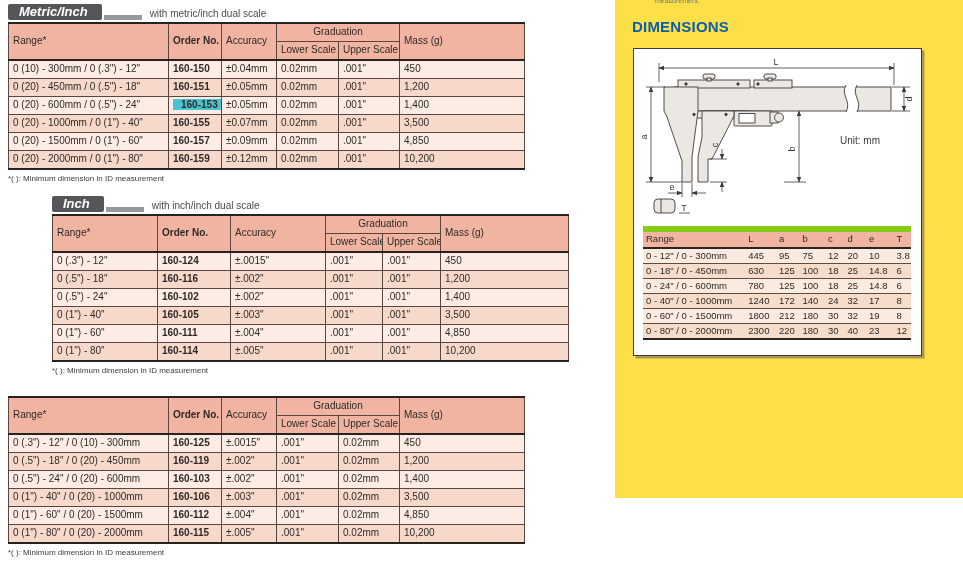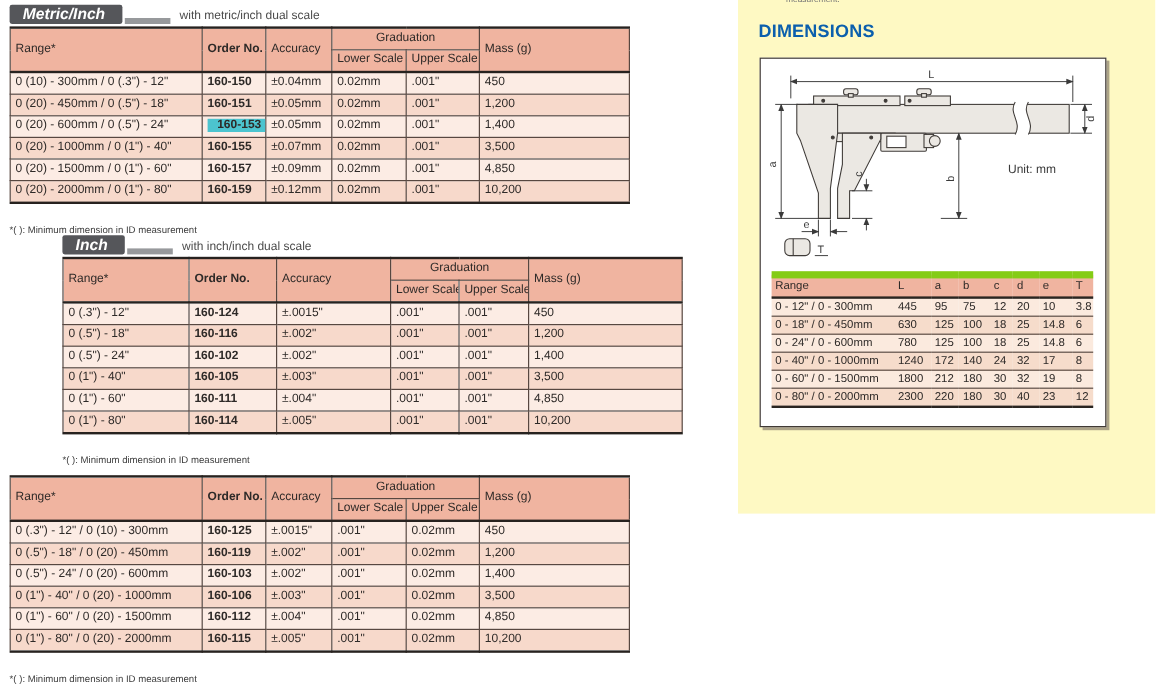--- a/index.html
+++ b/index.html
@@ -28,24 +28,24 @@
                padding:2px 4px 3px 4px; line-height:12px; overflow:hidden; white-space:nowrap; }
   table.spec thead th { background:#f0b4a0; font-weight:normal; }
   table.spec thead { border-bottom:2px solid #27221f; }
   table.spec thead th.bold { font-weight:bold;margin-left:13px; }
   table.spec thead th.center { text-align:center; }
   table.spec tbody tr:nth-child(odd)  td { background:#fcece4; }
   table.spec tbody tr:nth-child(even) td { background:#f7d9cb; }
   .order-no { font-weight:bold;text-align:right; }
   .order-no.hl { background:#4cc4cf; padding:0 8px; }
 
-  .footnote { margin-top:17px; font-size:8px; color:#3c3c3c; }
+  .footnote { margin-top:4px; font-size:8px; color:#3c3c3c; }
 
   
-  .panel { position:absolute; left:615px; top:0; width:348px; height:428px; background:#fef9c3; }
+  .panel { position:absolute; left:615px; top:0; width:348px; height:498px; background:#fde047; }
   .top-note { position:absolute; left:40px; top:-3px; font-size:7px; color:#737373; }
   .dim-title { position:absolute; left:17px; top:18px; font-size:15px; font-weight:bold;
                color:#0b5fad; letter-spacing:0.2px; }
   .dim-box { position:absolute; left:18px; top:48px; width:289px; height:308px; background:#fff;
              border:1.5px solid #403a36; box-shadow:2.5px 2.5px 0 rgba(104,92,85,0.55); }
   .dim-box svg { position:absolute; left:0; top:0; }
 
   table.dim { position:absolute; left:9px; top:177px; width:268px; border-collapse:collapse;
               table-layout:fixed; font-size:9.5px;
               border-top:6px solid #84cc16; border-bottom:2px solid #2a2521; }

